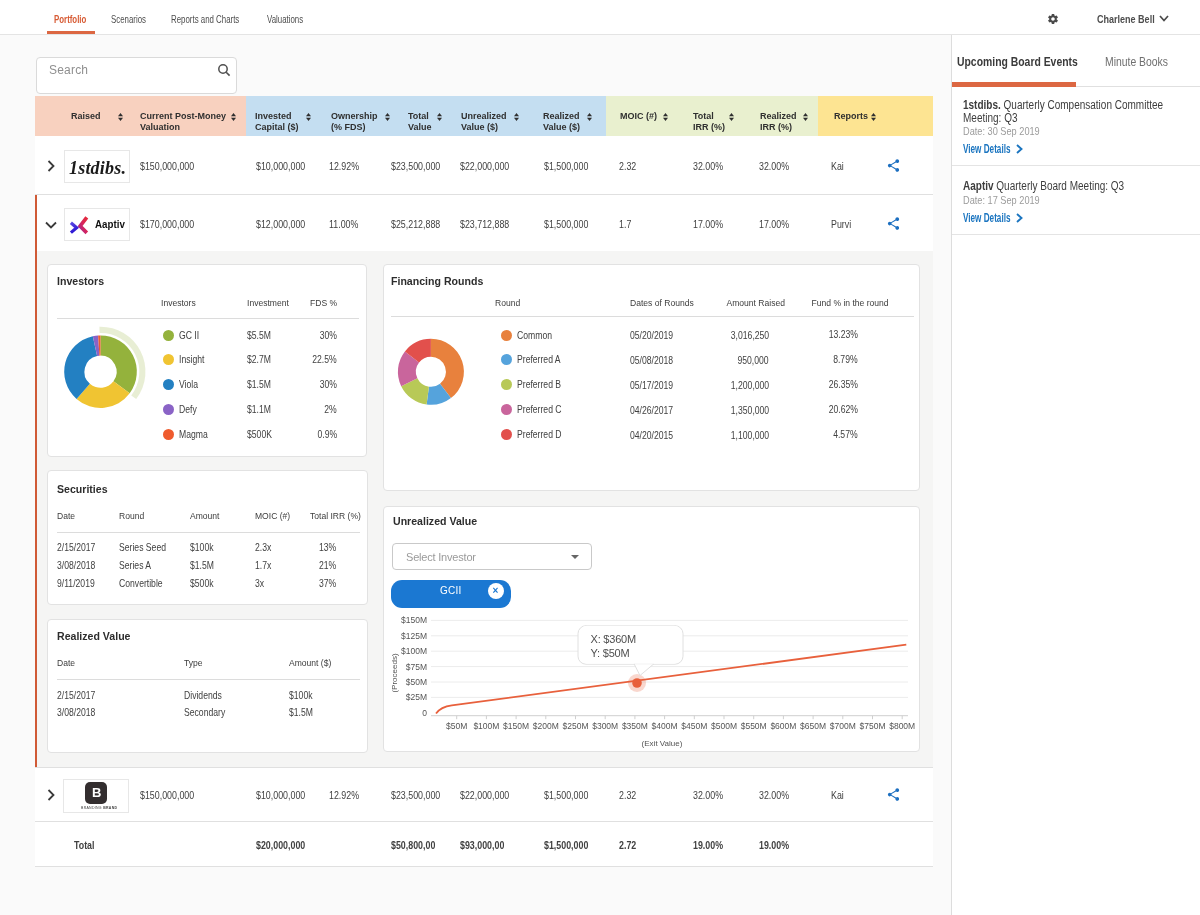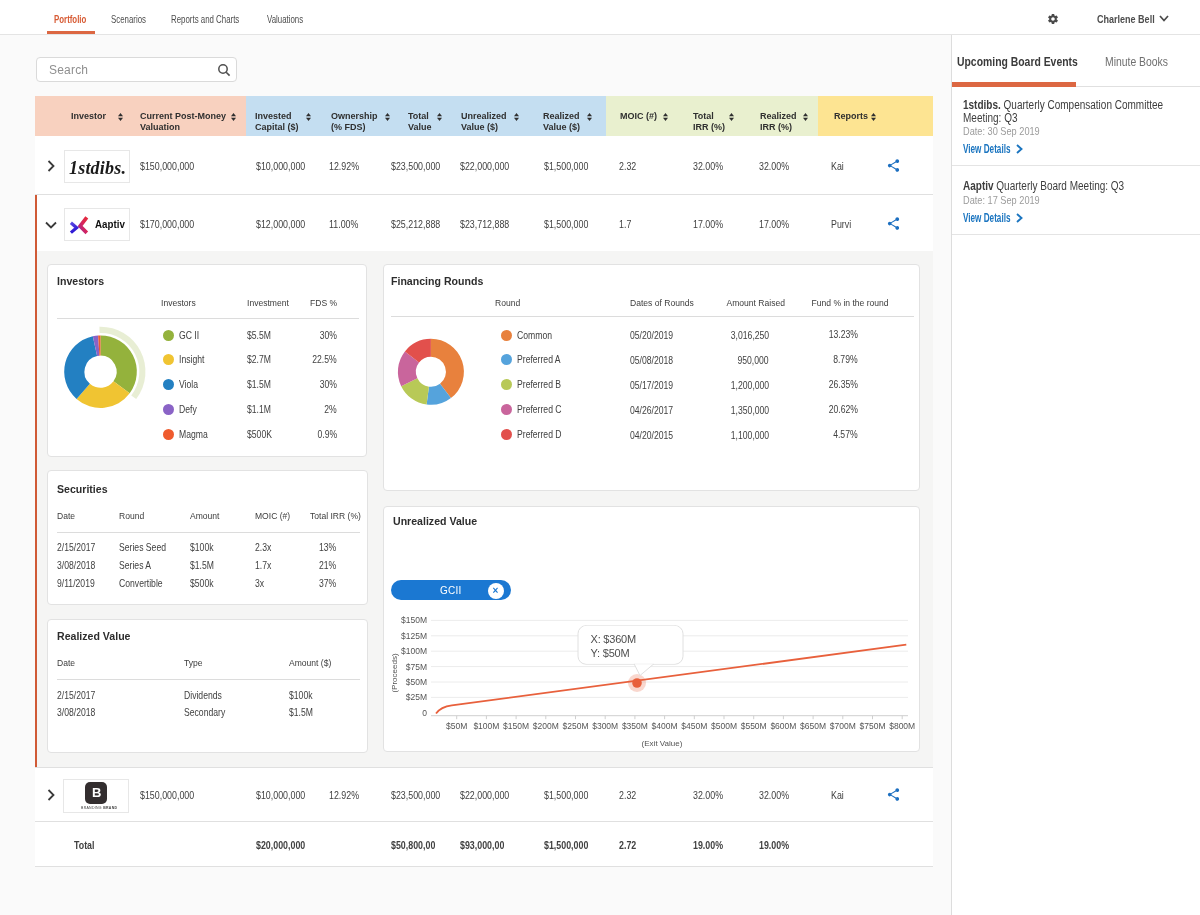--- a/index.html
+++ b/index.html
@@ -31,34 +31,34 @@
   <div class="abs" style="left:47px; top:31px; width:48px; height:3px; background:#dc6742;"></div>
   <svg class="abs" style="left:1047px; top:13px;" width="12" height="12" viewBox="0 0 24 24" fill="#4a4a4a">
         <path d="M19.43 12.98c.04-.32.07-.64.07-.98s-.03-.66-.07-.98l2.11-1.65c.19-.15.24-.42.12-.64l-2-3.46c-.12-.22-.39-.3-.61-.22l-2.49 1c-.52-.4-1.08-.73-1.69-.98l-.38-2.65C14.46 2.18 14.25 2 14 2h-4c-.25 0-.46.18-.49.42l-.38 2.65c-.61.25-1.17.59-1.69.98l-2.49-1c-.23-.09-.49 0-.61.22l-2 3.46c-.13.22-.07.49.12.64l2.11 1.65c-.04.32-.07.65-.07.98s.03.66.07.98l-2.11 1.65c-.19.15-.24.42-.12.64l2 3.46c.12.22.39.3.61.22l2.49-1c.52.4 1.08.73 1.69.98l.38 2.65c.03.24.24.42.49.42h4c.25 0 .46-.18.49-.42l.38-2.65c.61-.25 1.17-.59 1.69-.98l2.49 1c.23.09.49 0 .61-.22l2-3.46c.12-.22.07-.49-.12-.64l-2.11-1.65zM12 15.5c-1.93 0-3.5-1.57-3.5-3.5s1.57-3.5 3.5-3.5 3.5 1.57 3.5 3.5-1.57 3.5-3.5 3.5z"></path>
       </svg>
   <span class="abs" style="left:1097px; top:13px; font-size:11px; color:#4d4d4d; font-weight:bold; transform:scaleX(0.82); transform-origin:0 50%;">Charlene Bell</span>
   <svg class="abs" style="left:1159px; top:15px;" width="10" height="7" viewBox="0 0 10 7">
         <polyline points="1,1 5,5.5 9,1" fill="none" stroke="#4a4a4a" stroke-width="1.7"></polyline>
       </svg>
 </div>
 
-<div class="abs" style="left:36px; top:57px; width:201px; height:25px; background:#fff; border:1px solid #dadada; border-radius:4px;">
+<div class="abs" style="left:36px; top:57px; width:201px; height:37px; background:#fff; border:1px solid #dadada; border-radius:4px;">
   <span class="abs" style="left:12px; top:5px; font-size:12px; color:#8f8f8f; letter-spacing:0.2px;">Search</span>
   <svg class="abs" style="left:180px; top:5px;" width="14" height="14" viewBox="0 0 14 14">
         <circle cx="6" cy="6" r="4.2" fill="none" stroke="#4f4f4f" stroke-width="1.5"></circle>
         <line x1="9.2" y1="9.2" x2="12.6" y2="12.6" stroke="#4f4f4f" stroke-width="1.6"></line>
       </svg>
 </div>
 
 <div class="abs" style="left:35px; top:96px; width:898px; height:40px;">
   <div class="abs" style="left:0; top:0; width:211px; height:40px; background:#f8d1bf;"></div>
   <div class="abs" style="left:211px; top:0; width:360px; height:40px; background:#c4def1;"></div>
   <div class="abs" style="left:571px; top:0; width:212px; height:40px; background:#e9f0cf;"></div>
   <div class="abs" style="left:783px; top:0; width:115px; height:40px; background:#fde492;"></div>
-  <span class="hdrtxt abs" style="left:36px; top:15px;">Investor</span>
+  <span class="hdrtxt abs" style="left:36px; top:15px;">Raised</span>
   <span class="hdrtxt abs" style="left:105px; top:15px;">Current Post-Money<br>Valuation</span>
   <span class="hdrtxt abs" style="left:220px; top:15px;">Invested<br>Capital ($)</span>
   <span class="hdrtxt abs" style="left:296px; top:15px;">Ownership<br>(% FDS)</span>
   <span class="hdrtxt abs" style="left:373px; top:15px;">Total<br>Value</span>
   <span class="hdrtxt abs" style="left:426px; top:15px;">Unrealized<br>Value ($)</span>
   <span class="hdrtxt abs" style="left:508px; top:15px;">Realized<br>Value ($)</span>
   <span class="hdrtxt abs" style="left:585px; top:15px;">MOIC (#)</span>
   <span class="hdrtxt abs" style="left:658px; top:15px;">Total<br>IRR (%)</span>
   <span class="hdrtxt abs" style="left:725px; top:15px;">Realized<br>IRR (%)</span>
   <span class="hdrtxt abs" style="left:799px; top:15px;">Reports</span>
@@ -318,21 +318,25 @@
   <span class="crow abs" style="left:9px; top:69px;">2/15/2017</span>
   <span class="crow abs" style="left:136px; top:69px;">Dividends</span>
   <span class="crow abs" style="left:241px; top:69px;">$100k</span>
   <span class="crow abs" style="left:9px; top:86px;">3/08/2018</span>
   <span class="crow abs" style="left:136px; top:86px;">Secondary</span>
   <span class="crow abs" style="left:241px; top:86px;">$1.5M</span>
 </div>
 
 <div class="card" style="left:383px; top:506px; width:537px; height:246px;">
   <span class="cardtitle abs" style="left:9px; top:8px;">Unrealized Value</span>
-  <div class="abs" style="left:7px; top:73px; width:120px; height:20px; background:#1b78d2; border-radius:11px;">
+  <div class="abs" style="left:8px; top:36px; width:200px; height:27px; background:#fff; border:1px solid #c9c9c9; border-radius:4px;">
+    <span class="abs" style="left:13px; top:7px; font-size:11px; color:#9a9a9a; letter-spacing:-0.2px;">Select Investor</span>
+    <div class="abs" style="right:12px; top:11px; width:0; height:0; border-left:4px solid transparent; border-right:4px solid transparent; border-top:4.5px solid #666;"></div>
+  </div>
+  <div class="abs" style="left:7px; top:73px; width:120px; height:28px; background:#1b78d2; border-radius:11px;">
     <span class="abs" style="left:49px; top:5px; font-size:10px; color:#fff; letter-spacing:0.2px;">GCII</span>
     <div class="abs" style="right:7px; top:3px; width:16px; height:16px; background:#fff; border-radius:50%;">
       <span class="abs" style="left:4.5px; top:2px; font-size:10px; color:#1b78d2; font-weight:bold;">×</span>
     </div>
   </div>
 
   <svg class="abs" style="left:0; top:0;" width="537" height="246" viewBox="0 0 537 246" font-family="Liberation Sans, sans-serif">
     <g stroke="#ececec" stroke-width="1">
       <line x1="47" y1="113.4" x2="524" y2="113.4"></line>
       <line x1="47" y1="128.8" x2="524" y2="128.8"></line>

